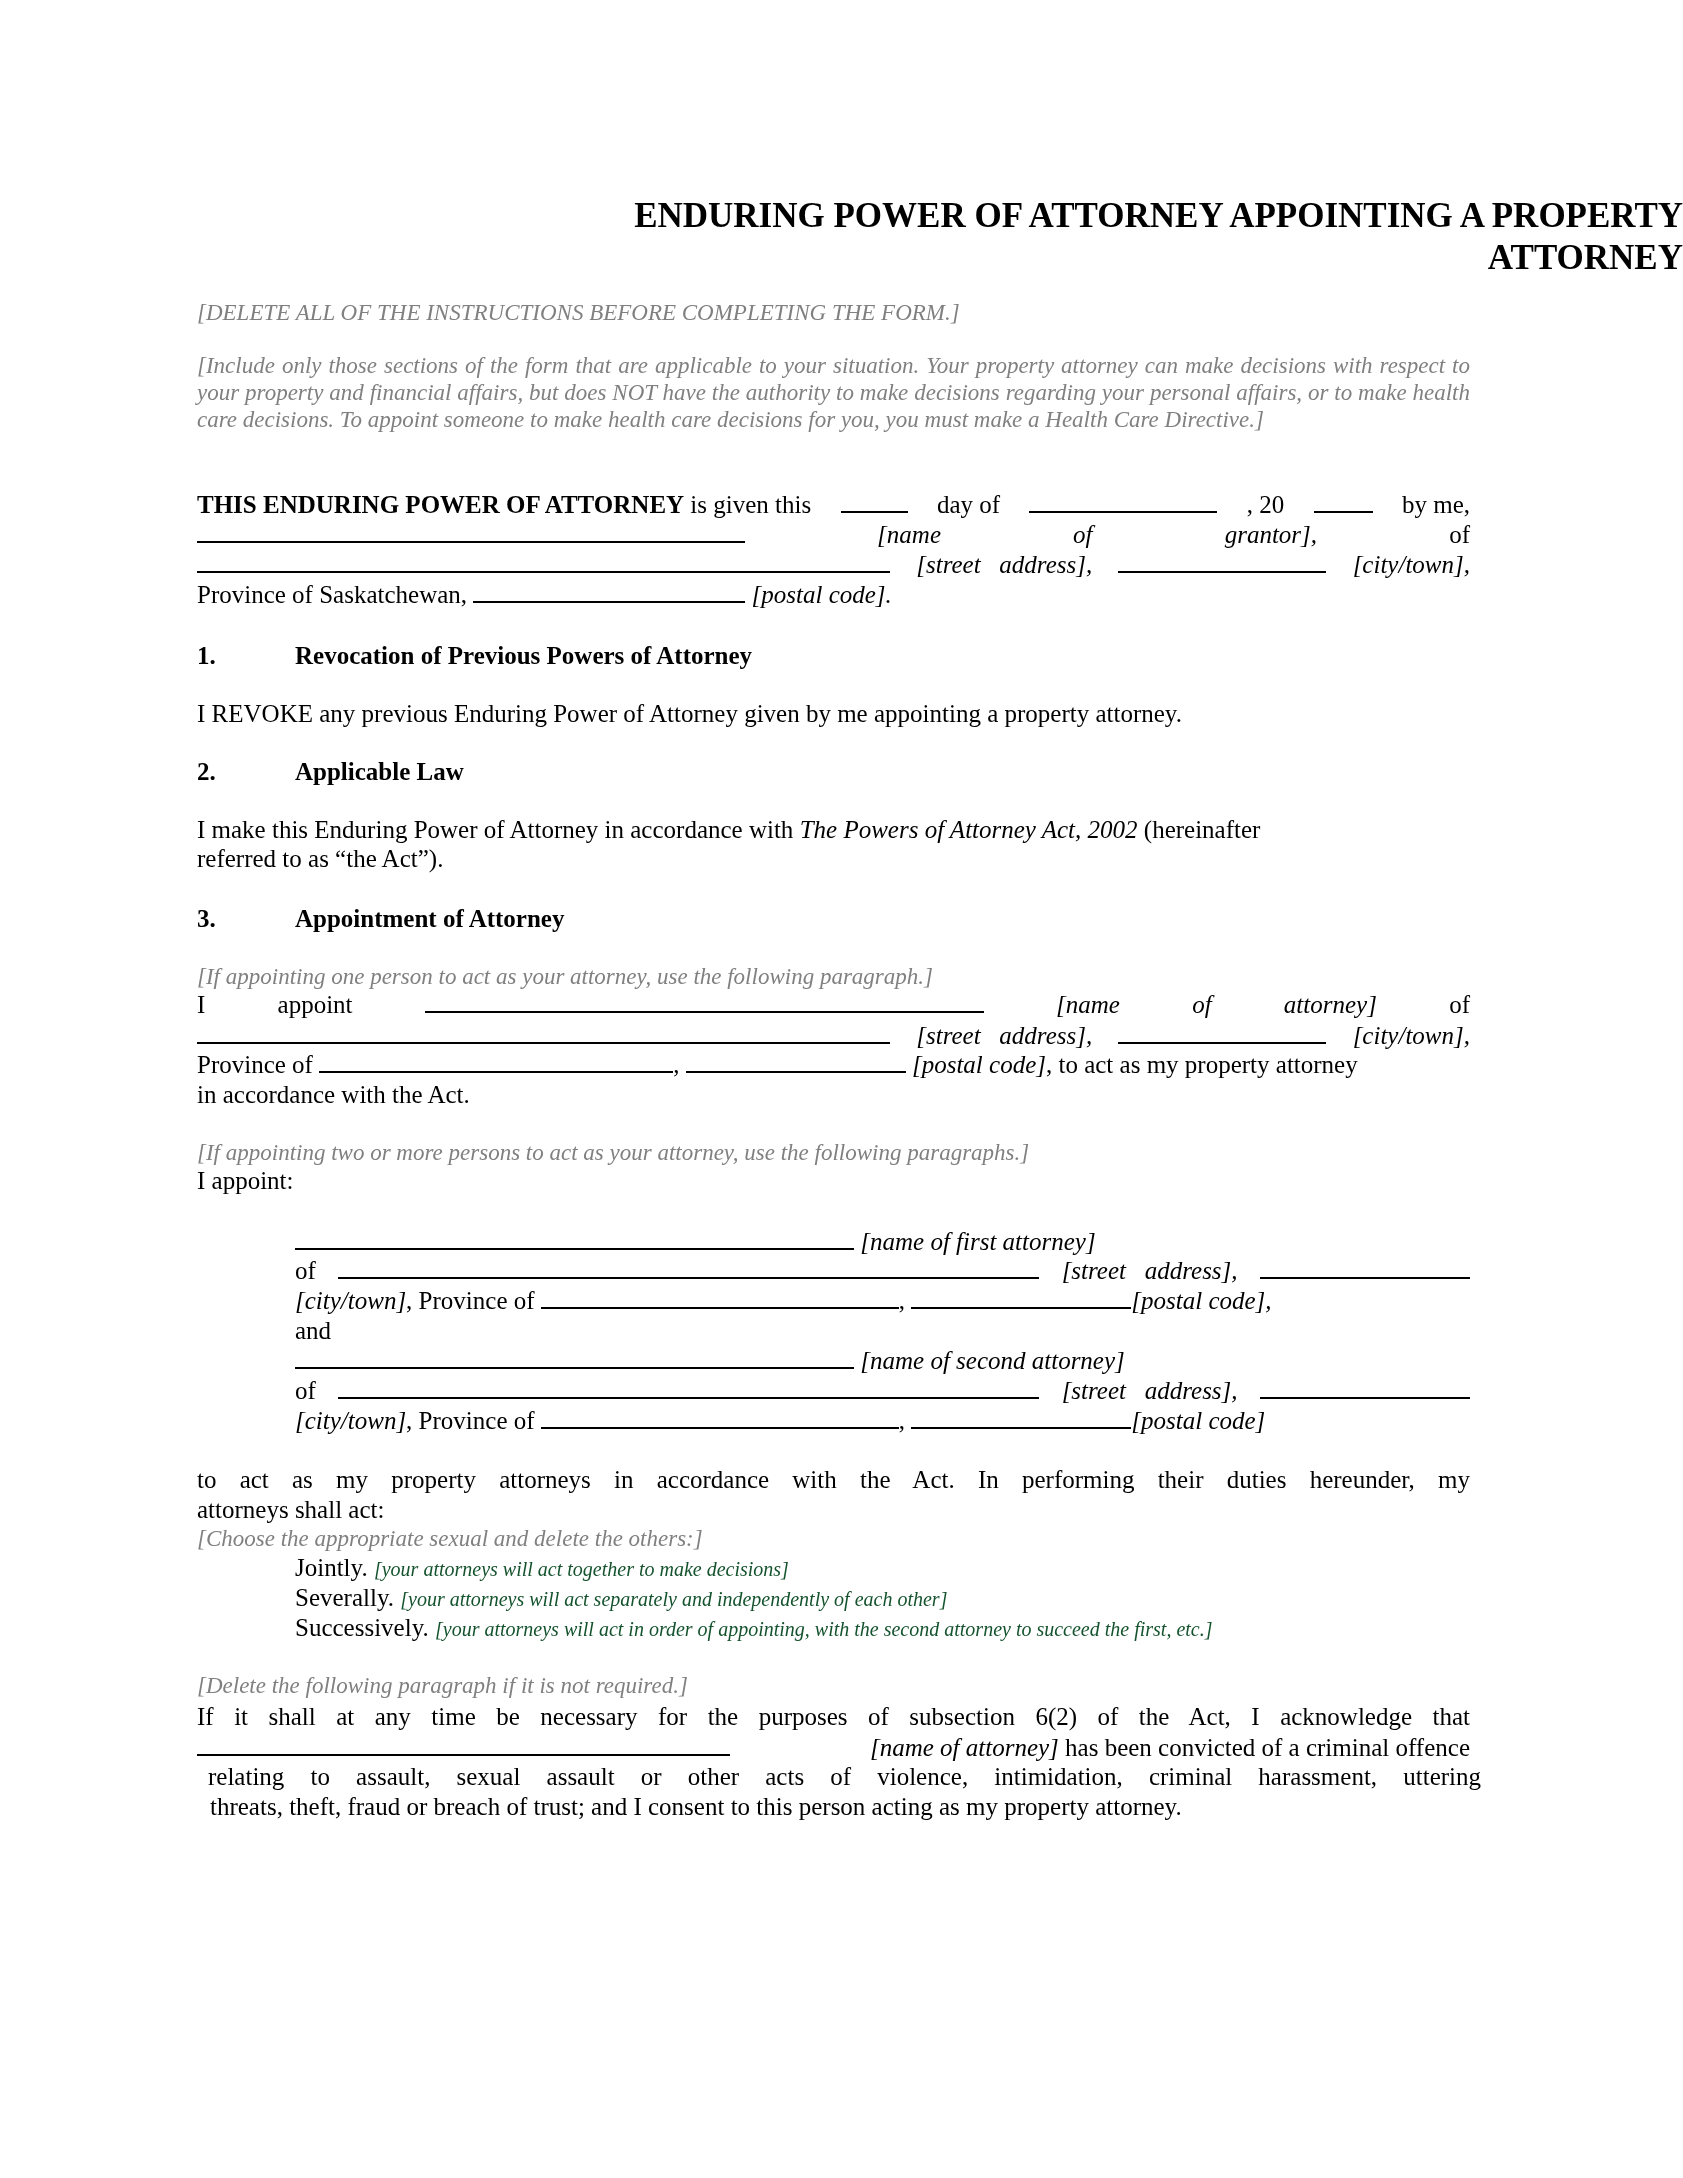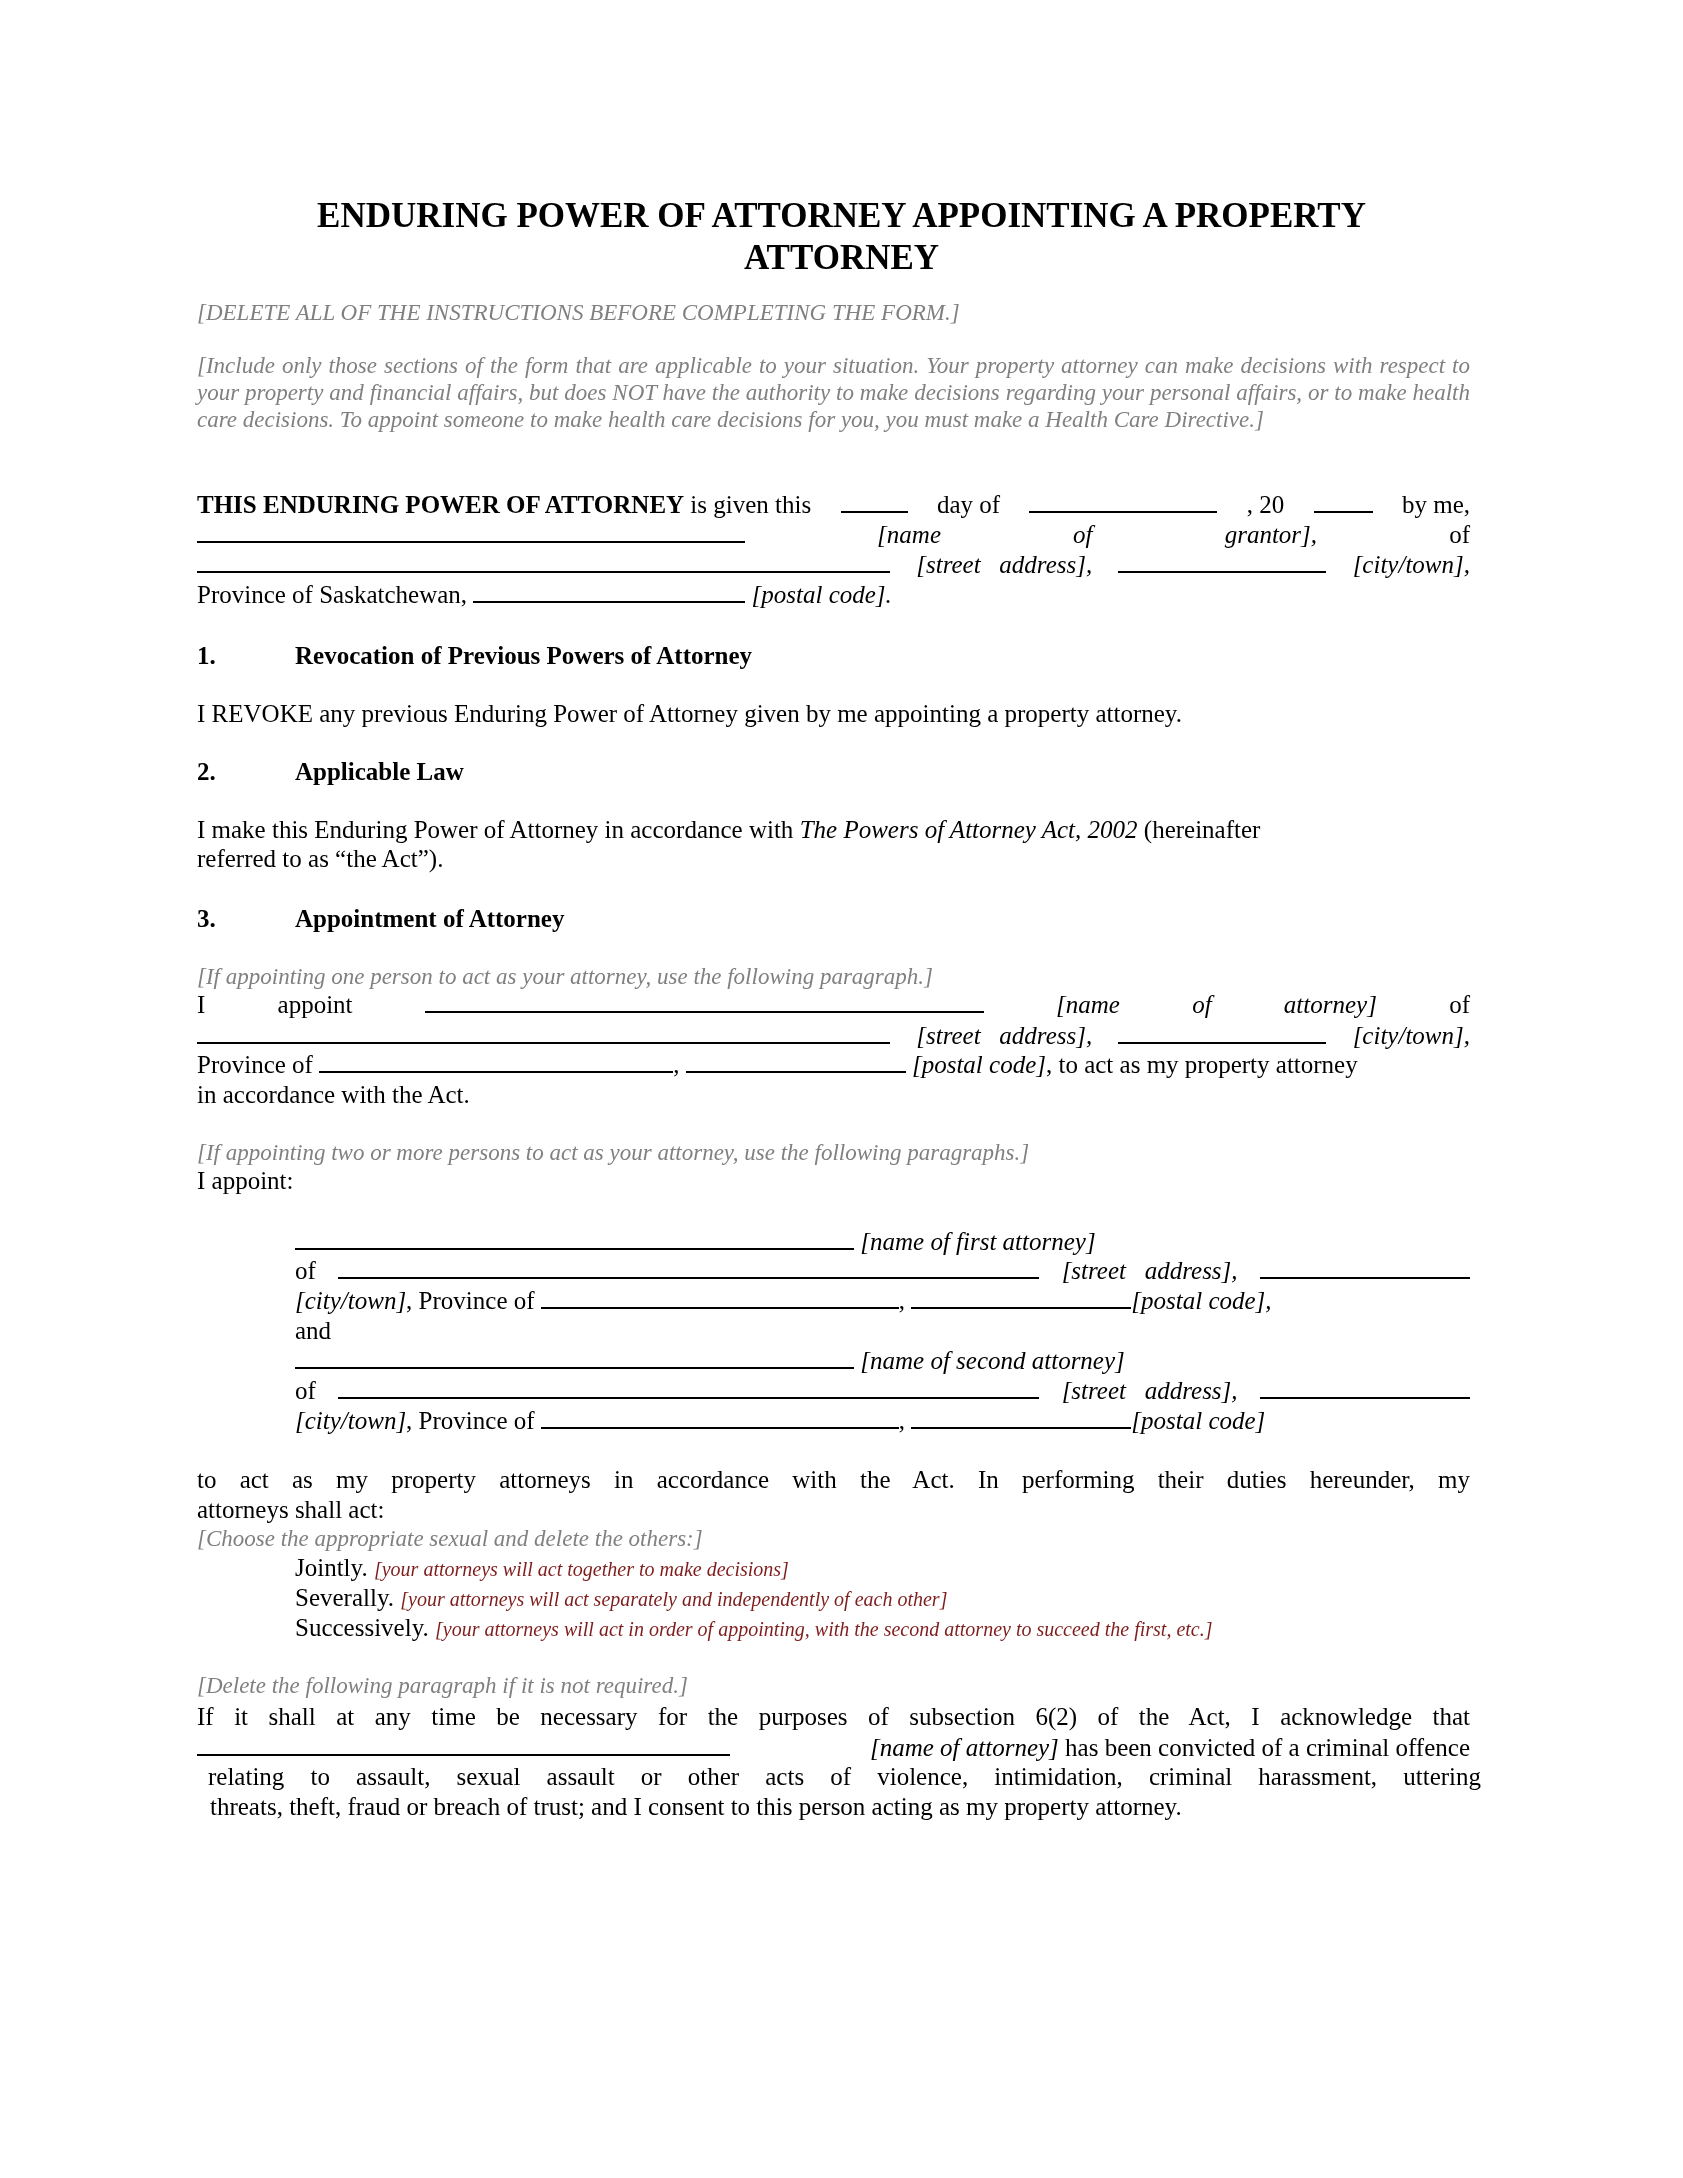--- a/index.html
+++ b/index.html
@@ -1,24 +1,24 @@
 <!DOCTYPE html>
 <html><head>
 <meta charset="utf-8">
 <style>
   html, body { margin: 0; padding: 0; background: #ffffff; }
   body { width: 1683px; height: 2178px; position: relative; overflow: hidden;
          font-family: "Liberation Serif", "DejaVu Serif", serif; color: #000; }
   .page { position: absolute; left: 0; top: 0; width: 1683px; height: 2178px; background: #fff; }
   .abs { position: absolute; white-space: nowrap; }
-  .title { left: 0; width: 1683px; text-align: center; font-weight: bold; font-size: 35px; line-height: 42px; }
+  .title { left: 0; width: 1683px; text-align: right; font-weight: bold; font-size: 35px; line-height: 42px; }
   .body { font-size: 25px; line-height: 30px; }
   .gray { color: #808080; font-style: italic; }
   .instr { font-size: 23px; line-height: 27px; }
-  .small-gray { color: #7f1d1d; font-style: italic; font-size: 20px; }
+  .small-gray { color: #14532d; font-style: italic; font-size: 20px; }
   .it { font-style: italic; }
   .b { font-weight: bold; }
   .blank { display: inline-block; border-bottom: 2px solid #000; height: 22px; vertical-align: baseline; }
   .row { position: absolute; left: 197px; width: 1273px; font-size: 25px; line-height: 30px; white-space: nowrap; display: flex; justify-content: space-between; align-items: baseline; }
   .row.indent { left: 295px; width: 1175px; }
   .just { position: absolute; left: 197px; width: 1273px; text-align: justify; text-align-last: left; }
   .sec-num { display: inline-block; width: 98px; }
 </style>
 </head>
 <body>

